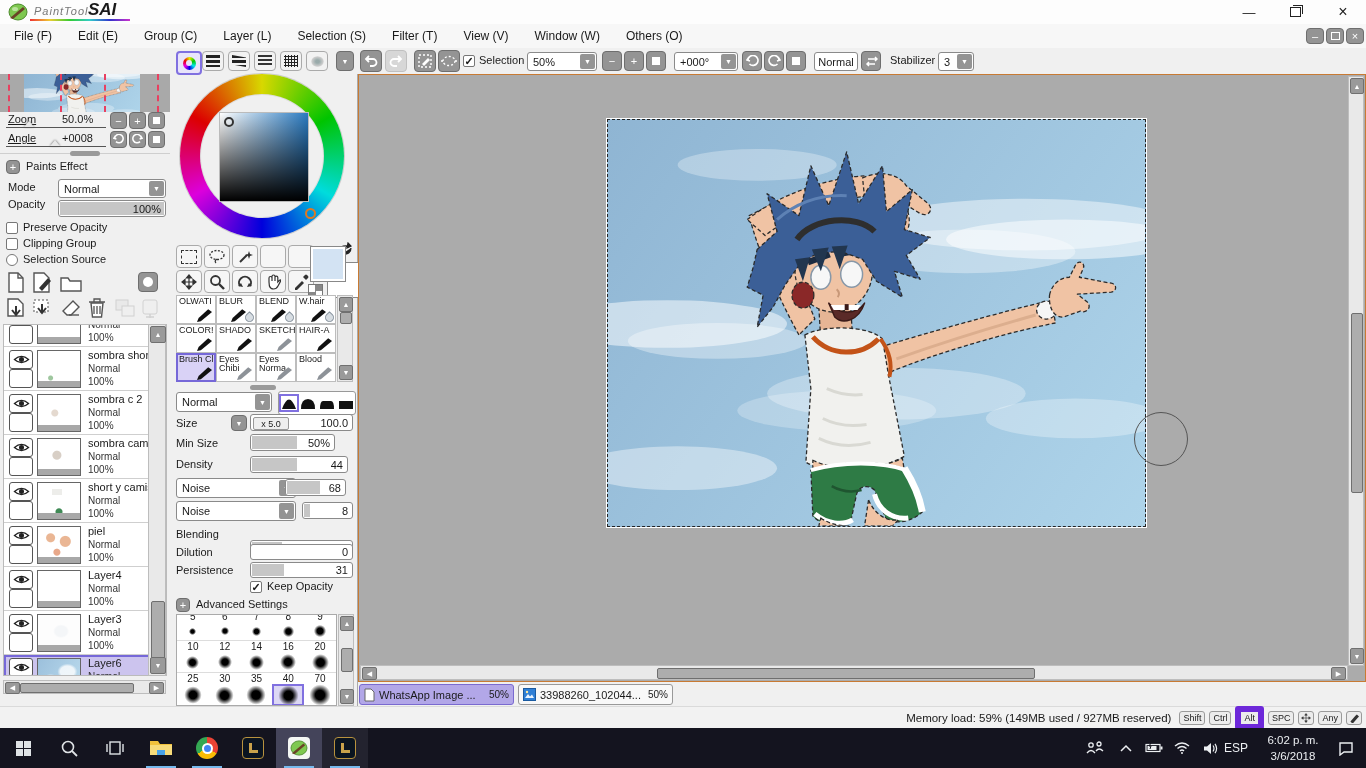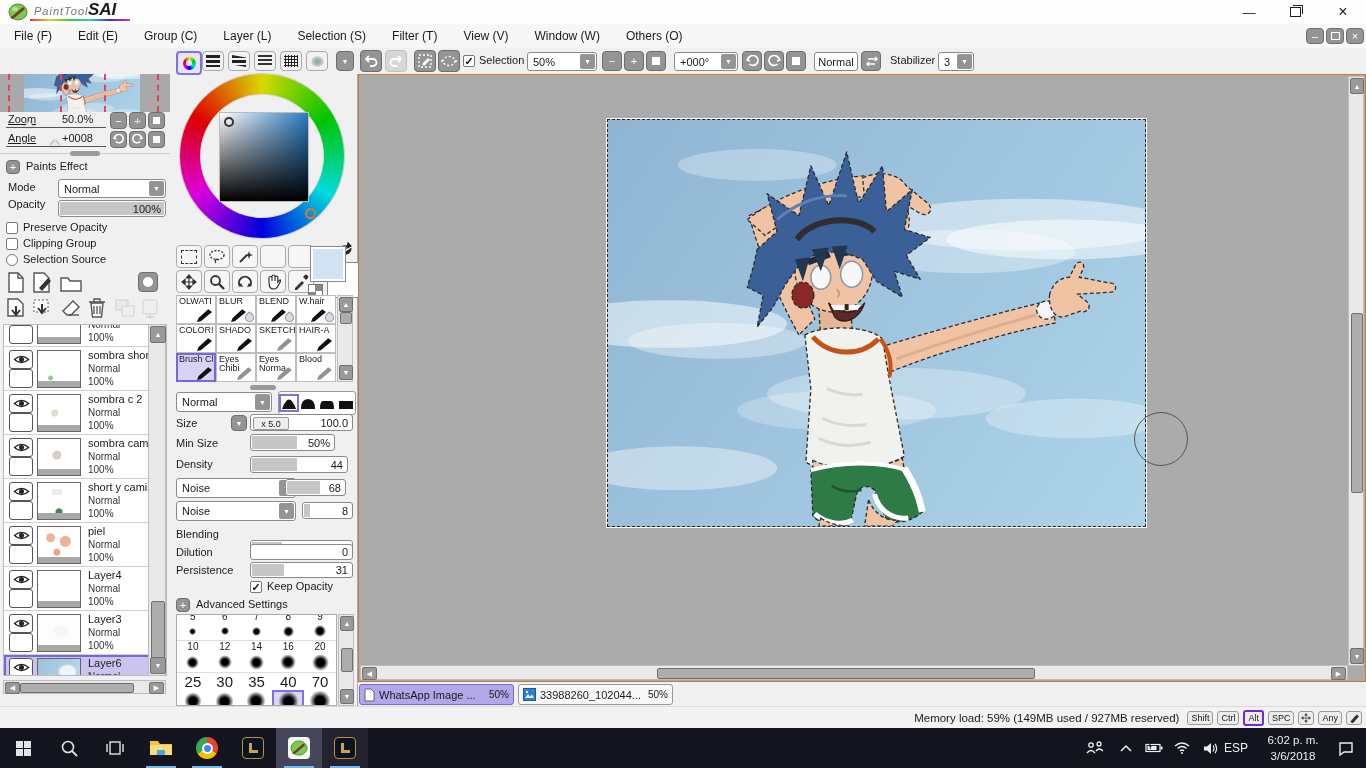--- a/index.html
+++ b/index.html
@@ -762,21 +762,21 @@
         <div style="width:32px;height:20px;display:flex;align-items:center;justify-content:center">
             <div style="width:15px;height:15px;background:radial-gradient(#000 32%,transparent 70%)"></div>
           </div>
         <div style="width:32px;height:20px;display:flex;align-items:center;justify-content:center">
             <div style="width:16px;height:16px;background:radial-gradient(#000 32%,transparent 70%)"></div>
           </div>
         <div style="width:32px;height:20px;display:flex;align-items:center;justify-content:center">
             <div style="width:17px;height:17px;background:radial-gradient(#000 32%,transparent 70%)"></div>
           </div>
       </div>
-      <div style="display:flex;font-size:15px;text-align:center">
+      <div style="display:flex;font-size:10px;text-align:center">
         <span style="width:32px">25</span>
           <span style="width:32px">30</span>
           <span style="width:32px">35</span>
           <span style="width:32px">40</span>
           <span style="width:32px">70</span>
       </div>
       <div style="display:flex">
         <div style="width:32px;height:22px;display:flex;align-items:center;justify-content:center">
             <div style="width:18px;height:18px;background:radial-gradient(#000 30%,transparent 68%)"></div>
           </div>
@@ -838,21 +838,21 @@
         <circle cx="4" cy="4" r="1.2" fill="#ffe9a0"></circle>
       </svg>
     <span style="font-size:11px;flex:1;white-space:nowrap;overflow:hidden">33988260_102044...</span>
     <span style="font-size:10px">50%</span>
   </div>
 
   <div class="ab" style="left:0;top:706px;width:1366px;height:22px;background:#f2f2f2;border-top:1px solid #dadada;display:flex;align-items:center;justify-content:flex-end;gap:4px;padding-right:4px;box-sizing:border-box">
     <span style="font-size:11.5px;margin-right:4px">Memory load: 59% (149MB used / 927MB reserved)</span>
     <span style="font-size:9px;border:1px solid #9a9a9a;border-radius:3px;background:#ececec;padding:1px 3px">Shift</span>
     <span style="font-size:9px;border:1px solid #9a9a9a;border-radius:3px;background:#ececec;padding:1px 3px">Ctrl</span>
-    <span style="font-size:9px;border:2px solid #6d28d9;border-radius:3px;background:#ececec;padding:1px 3px">Alt</span>
+    <span style="font-size:9px;border:6px solid #6d28d9;border-radius:3px;background:#ececec;padding:1px 3px">Alt</span>
     <span style="font-size:9px;border:1px solid #9a9a9a;border-radius:3px;background:#ececec;padding:1px 3px">SPC</span>
     <span style="border:1px solid #9a9a9a;border-radius:3px;background:#ececec;padding:1px 2px;display:flex">
       <svg width="10" height="10" viewBox="0 0 16 16">
           <path d="M8 1 L8 15 M1 8 L15 8 M8 1 l-2 2.5 h4 Z M8 15 l-2-2.5 h4 Z M1 8 l2.5-2 v4 Z M15 8 l-2.5-2 v4 Z" fill="#333" stroke="#333"></path>
         </svg>
       </span>
     <span style="font-size:9px;border:1px solid #9a9a9a;border-radius:3px;background:#ececec;padding:1px 3px">Any</span>
     <span style="border:1px solid #9a9a9a;border-radius:3px;background:#ececec;padding:1px 2px;display:flex">
       <svg width="10" height="10" viewBox="0 0 14 14">
           <path d="M2 12 L9 4 l3 3 -7 8 Z M9 4 l2-2 3 3 -2 2 Z" fill="#333"></path>

